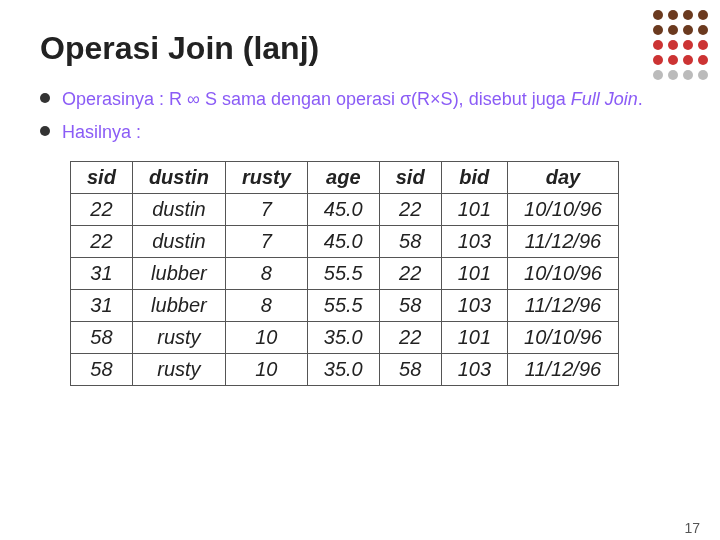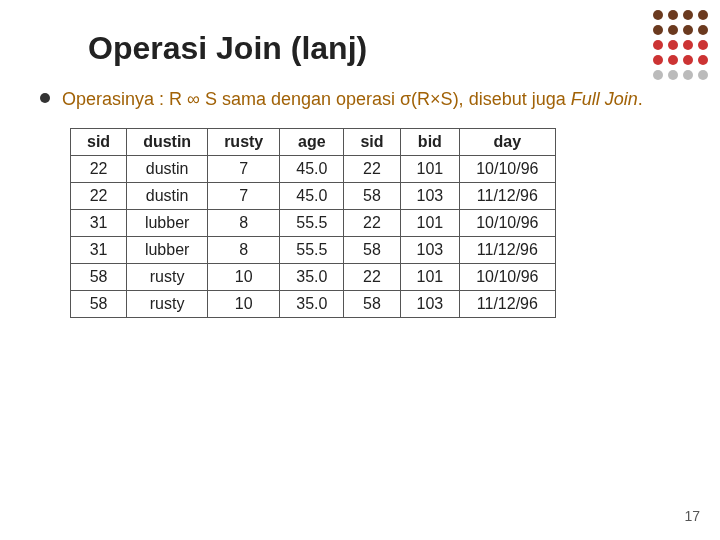--- a/index.html
+++ b/index.html
@@ -23,33 +23,32 @@
       background: #ffffff;
       padding: 30px 40px 20px 40px;
       position: relative;
     }
 
     .title {
       font-size: 32px;
       font-weight: bold;
       color: #222222;
       margin-bottom: 20px;
-      margin-left: 48px;
     }
 
     .bullet-list {
       list-style: none;
       margin-bottom: 16px;
     }
 
     .bullet-list li {
       display: flex;
       align-items: flex-start;
       font-size: 18px;
-      color: #a16207;
+      color: #8b5cf6;
       margin-bottom: 8px;
       line-height: 1.4;
     }
 
     .bullet-dot {
       display: inline-block;
       width: 10px;
       height: 10px;
       background: #333;
       border-radius: 50%;
@@ -66,42 +65,43 @@
       font-style: italic;
     }
 
     .table-wrapper {
       margin-left: 30px;
       margin-top: 8px;
     }
 
     table {
       border-collapse: collapse;
-      font-size: 16px;
+      font-size: 20px;
       color: #222;
+      font-style: italic;
     }
 
     table th {
       border: 1px solid #555;
       padding: 4px 16px;
       text-align: center;
       font-weight: bold;
       background: #ffffff;
     }
 
     table td {
       border: 1px solid #555;
       padding: 4px 16px;
       text-align: center;
       background: #ffffff;
     }
 
     .page-number {
       position: absolute;
-      bottom: 16px;
+      bottom: 4px;
       right: 20px;
       font-size: 14px;
       color: #555;
     }
 
     
     .dots-decoration {
       position: absolute;
       top: 10px;
       right: 10px;
@@ -151,20 +151,24 @@
   </div>
 
   <h1 class="title">Operasi Join (lanj)</h1>
 
   <ul class="bullet-list">
     <li>
       <span class="bullet-dot"></span>
       <span class="bullet-text">
         Operasinya : R ∞ S sama dengan operasi σ(R×S), disebut juga <span class="italic">Full Join</span>.
       </span>
+    </li>
+    <li>
+      <span class="bullet-dot"></span>
+      <span class="bullet-text">Hasilnya :</span>
     </li>
   </ul>
 
   <div class="table-wrapper">
     <table>
       <thead>
         <tr>
           <th>sid</th>
           <th>dustin</th>
           <th>rusty</th>

